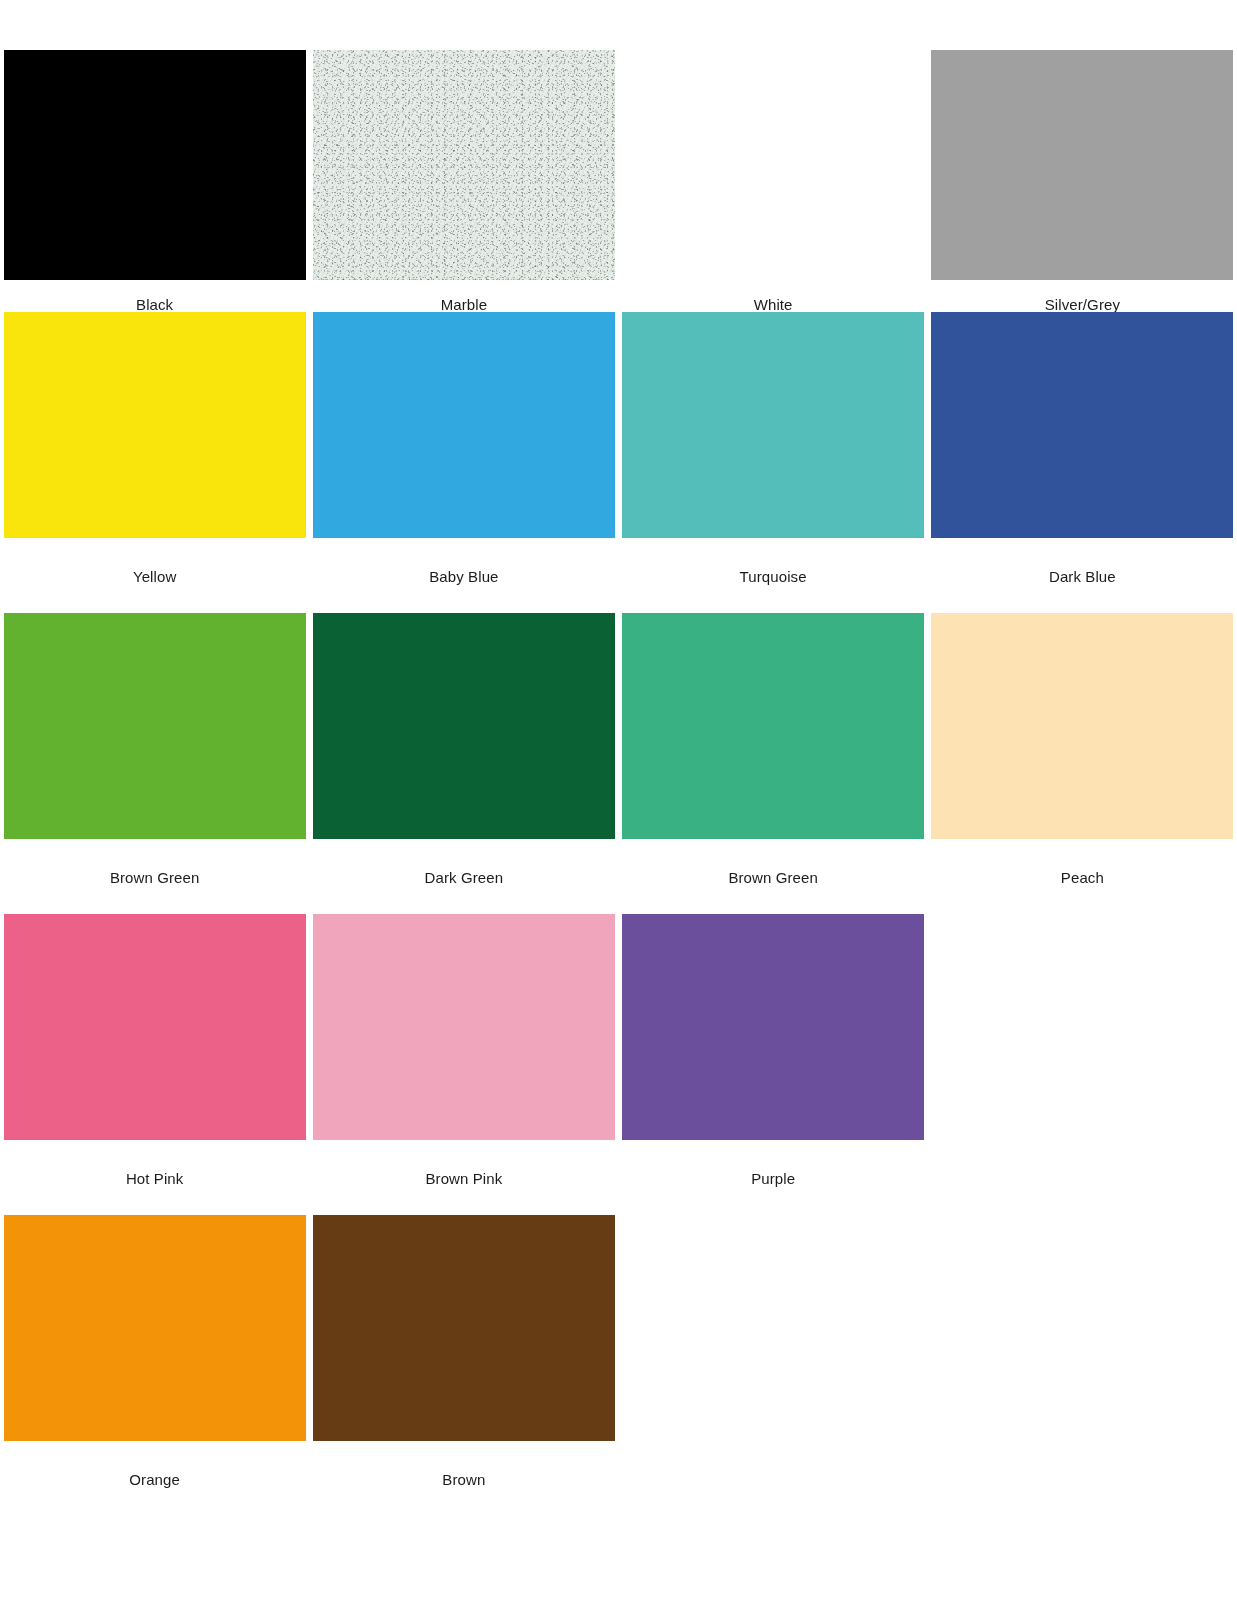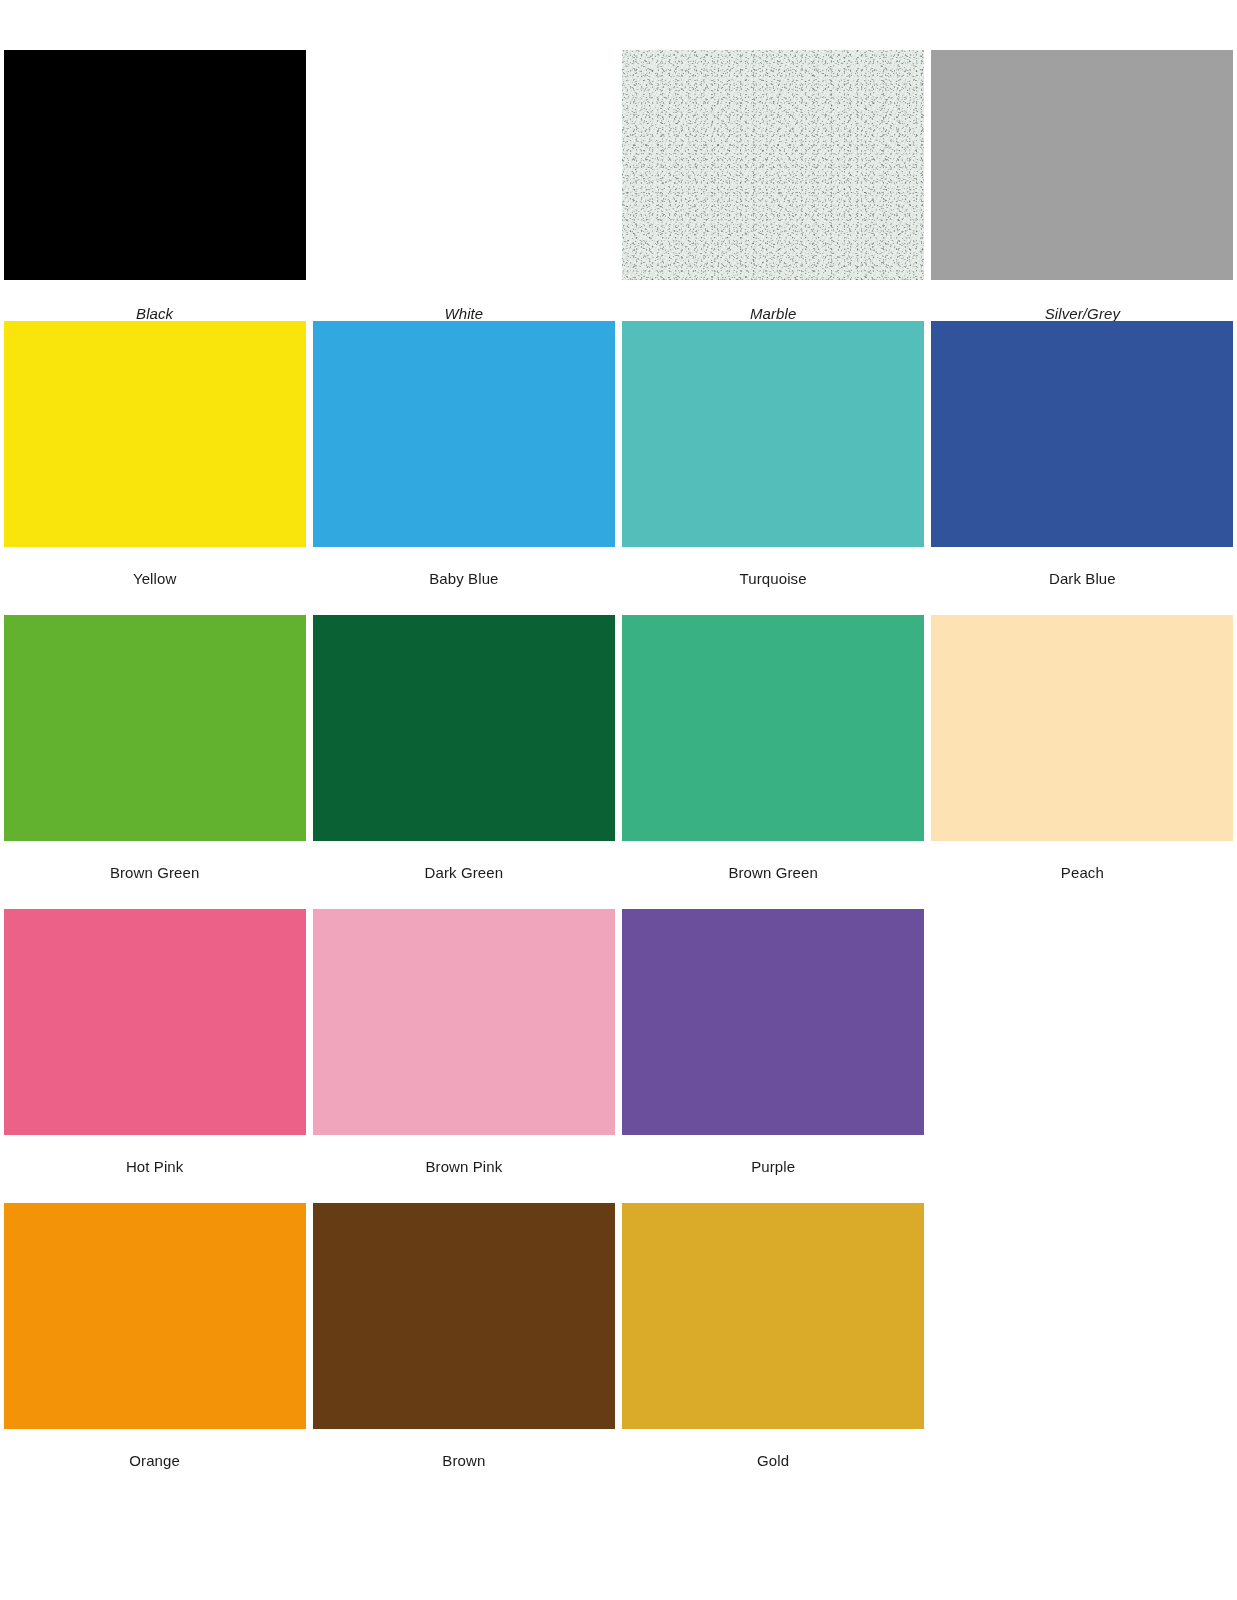--- a/index.html
+++ b/index.html
@@ -43,30 +43,30 @@
     position: relative;
     overflow: hidden;
   }
 
   .swatch-label {
     font-size: 15px;
     line-height: 15px;
     color: #1b1b1b;
     text-align: center;
     width: 100%;
-    padding-top: 24px;
+    padding-top: 31px;
     padding-bottom: 29px;
     letter-spacing: 0.1px;
     white-space: nowrap;
   }
 
   
   .swatch-row.row-first .swatch-chip { height: 230px; }
   .swatch-row.row-first .swatch-cell { padding-top: 50px; }
-  .swatch-row.row-first .swatch-label { padding-top: 26px; padding-bottom: 0; font-style: italic; }
+  .swatch-row.row-first .swatch-label { padding-top: 17px; padding-bottom: 0; }
 
   .swatch-row.row-2 .swatch-cell,
   .swatch-row.row-3 .swatch-cell,
   .swatch-row.row-4 .swatch-cell,
   .swatch-row.row-5 .swatch-cell { padding-top: 0; }
 
   
   .swatch-cell.is-empty .swatch-chip { background: transparent; }
 
   
@@ -118,28 +118,28 @@
 <body>
 
 <div class="palette">
 
   <div class="swatch-row row-first">
     <div class="swatch-cell">
       <div class="swatch-chip" style="background:#000000;"></div>
       <div class="swatch-label">Black</div>
     </div>
     <div class="swatch-cell">
+      <div class="swatch-chip chip-texture-marble"></div>
+      <div class="swatch-label">Marble</div>
+    </div>
+    <div class="swatch-cell">
       <div class="swatch-chip chip-white" style="background:#ffffff;"></div>
       <div class="swatch-label">White</div>
     </div>
     <div class="swatch-cell">
-      <div class="swatch-chip chip-texture-marble"></div>
-      <div class="swatch-label">Marble</div>
-    </div>
-    <div class="swatch-cell">
       <div class="swatch-chip" style="background:#a0a0a0;"></div>
       <div class="swatch-label">Silver/Grey</div>
     </div>
   </div>
 
   <div class="swatch-row row-2">
     <div class="swatch-cell">
       <div class="swatch-chip" style="background:#f9e50b;"></div>
       <div class="swatch-label">Yellow</div>
     </div>
@@ -192,24 +192,20 @@
   </div>
 
   <div class="swatch-row row-5">
     <div class="swatch-cell">
       <div class="swatch-chip" style="background:#f39307;"></div>
       <div class="swatch-label">Orange</div>
     </div>
     <div class="swatch-cell">
       <div class="swatch-chip" style="background:#653c13;"></div>
       <div class="swatch-label">Brown</div>
-    </div>
-    <div class="swatch-cell">
-      <div class="swatch-chip" style="background:#d9ab28;"></div>
-      <div class="swatch-label">Gold</div>
     </div>
     <div class="swatch-cell is-empty">
       <div class="swatch-chip"></div>
       <div class="swatch-label"></div>
     </div>
   </div>
 
 </div>
 
 </body></html>

